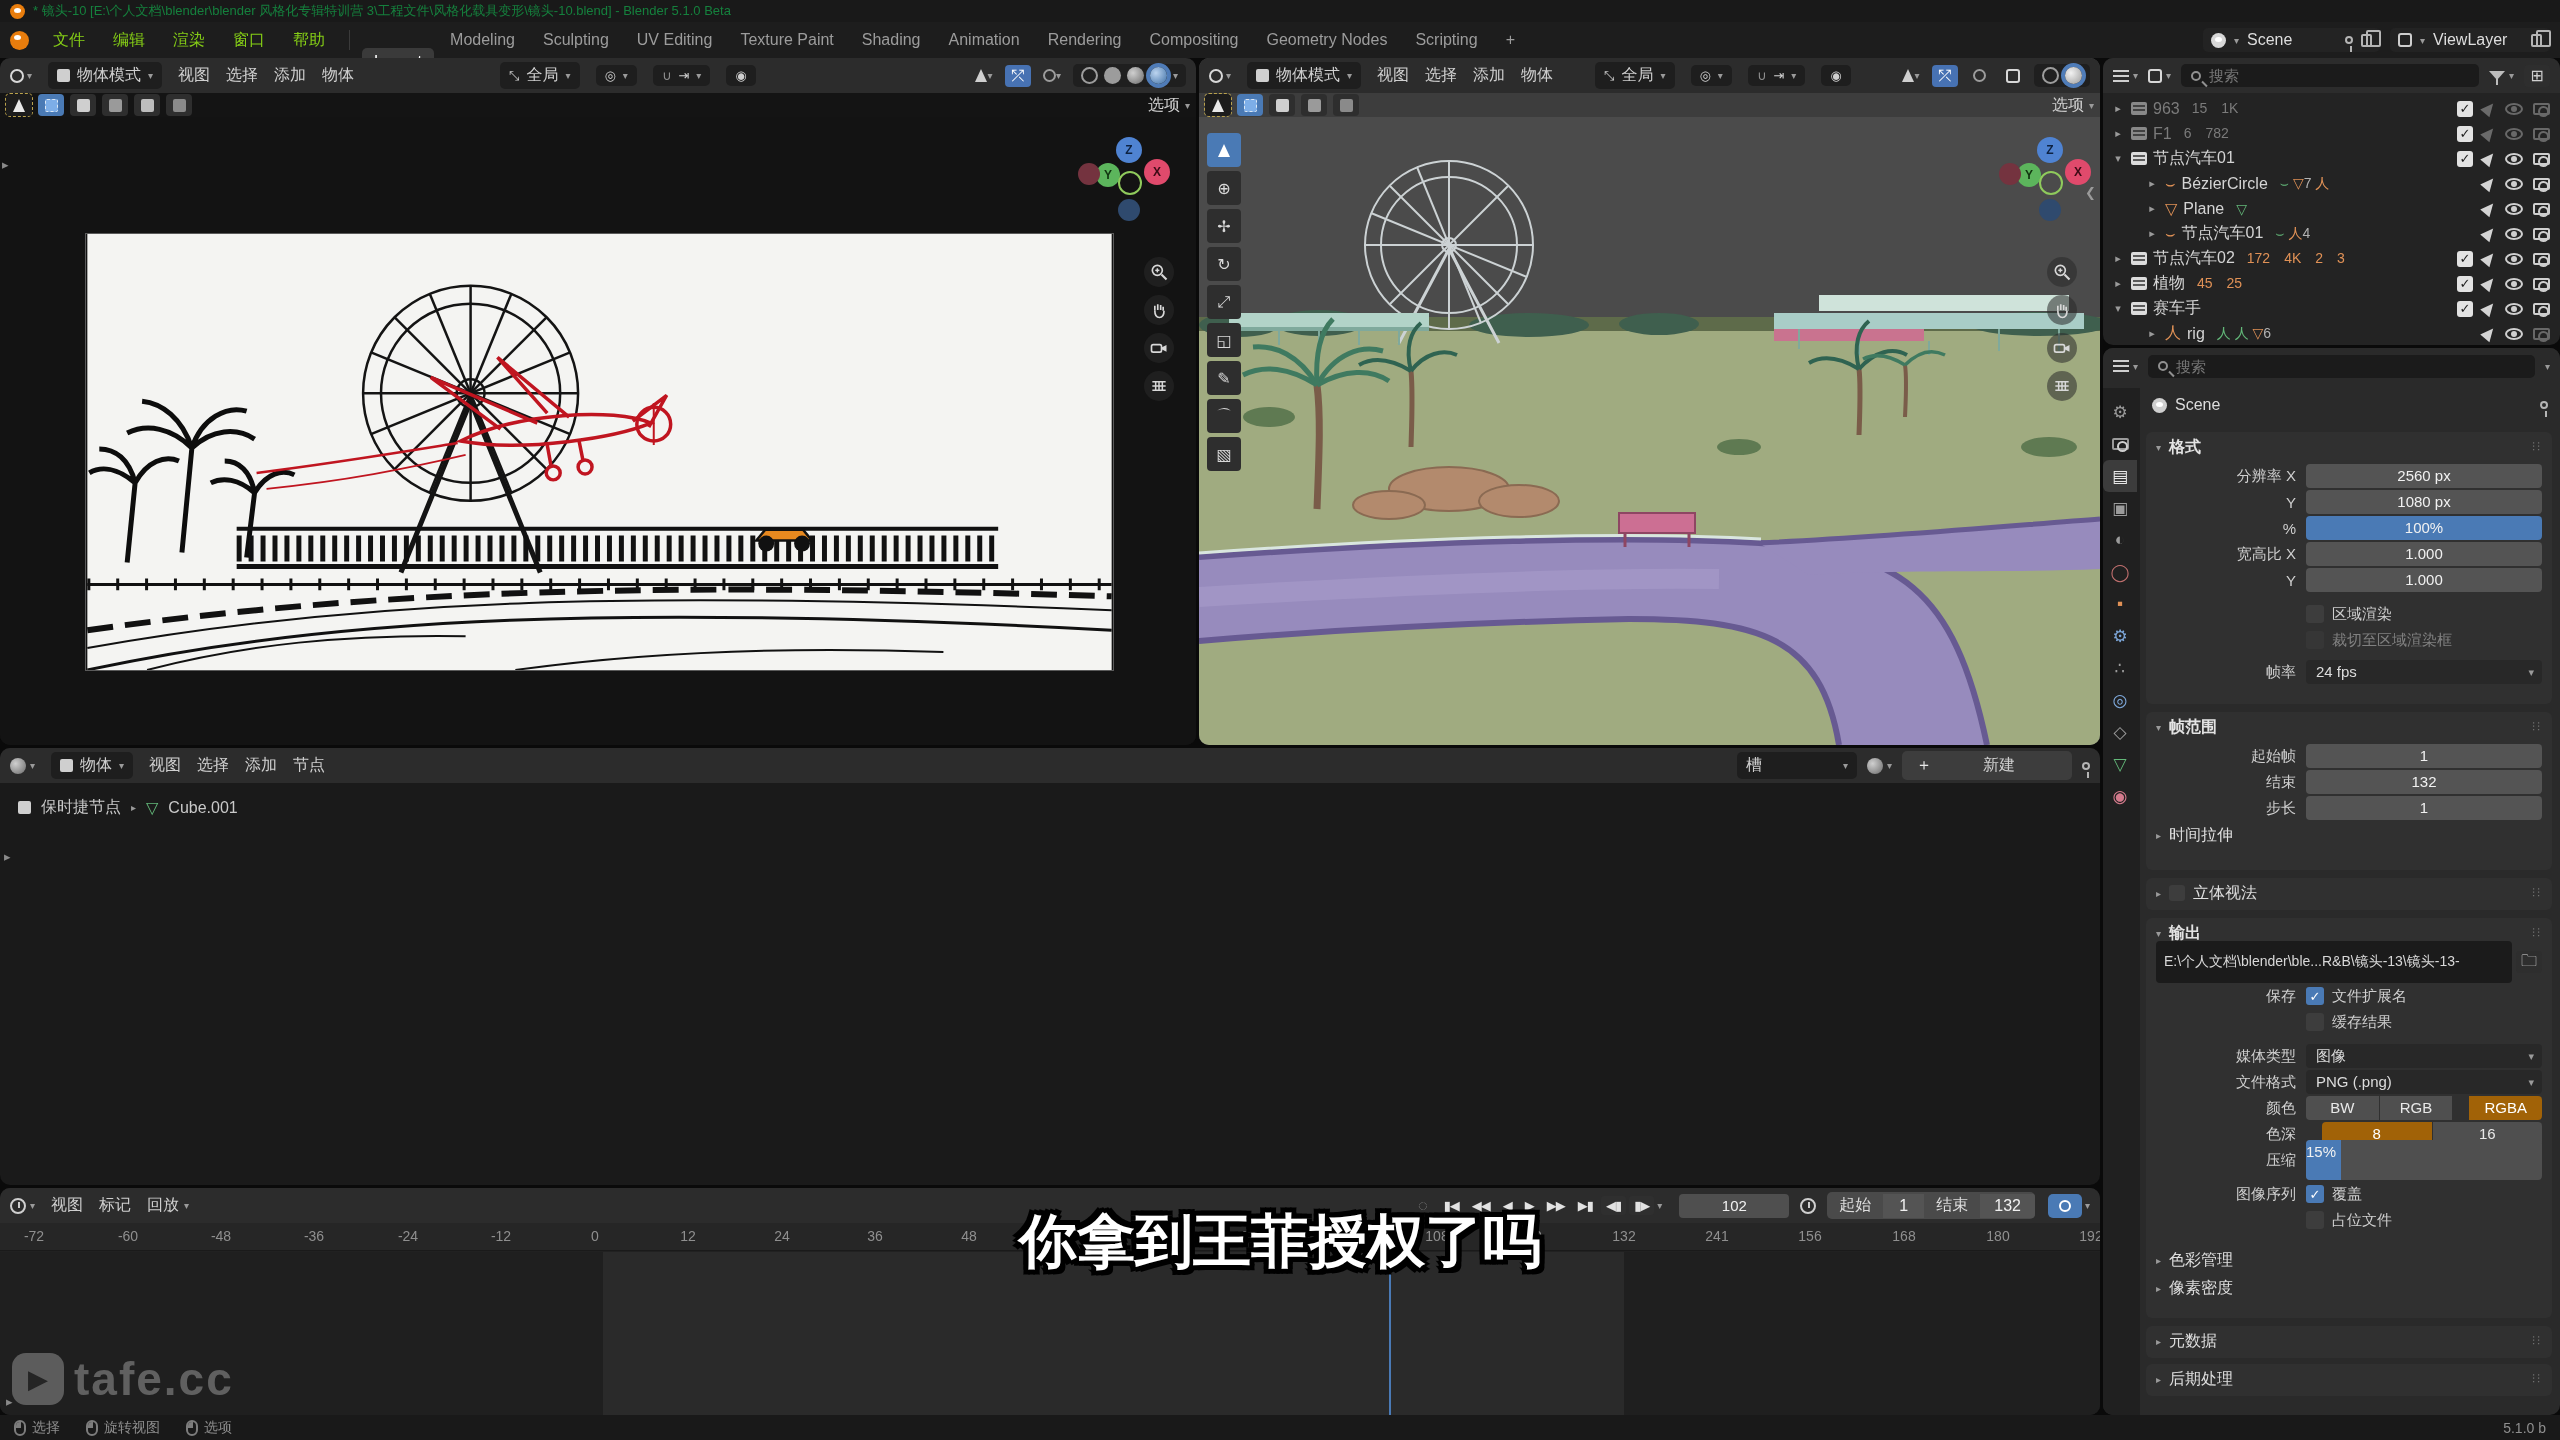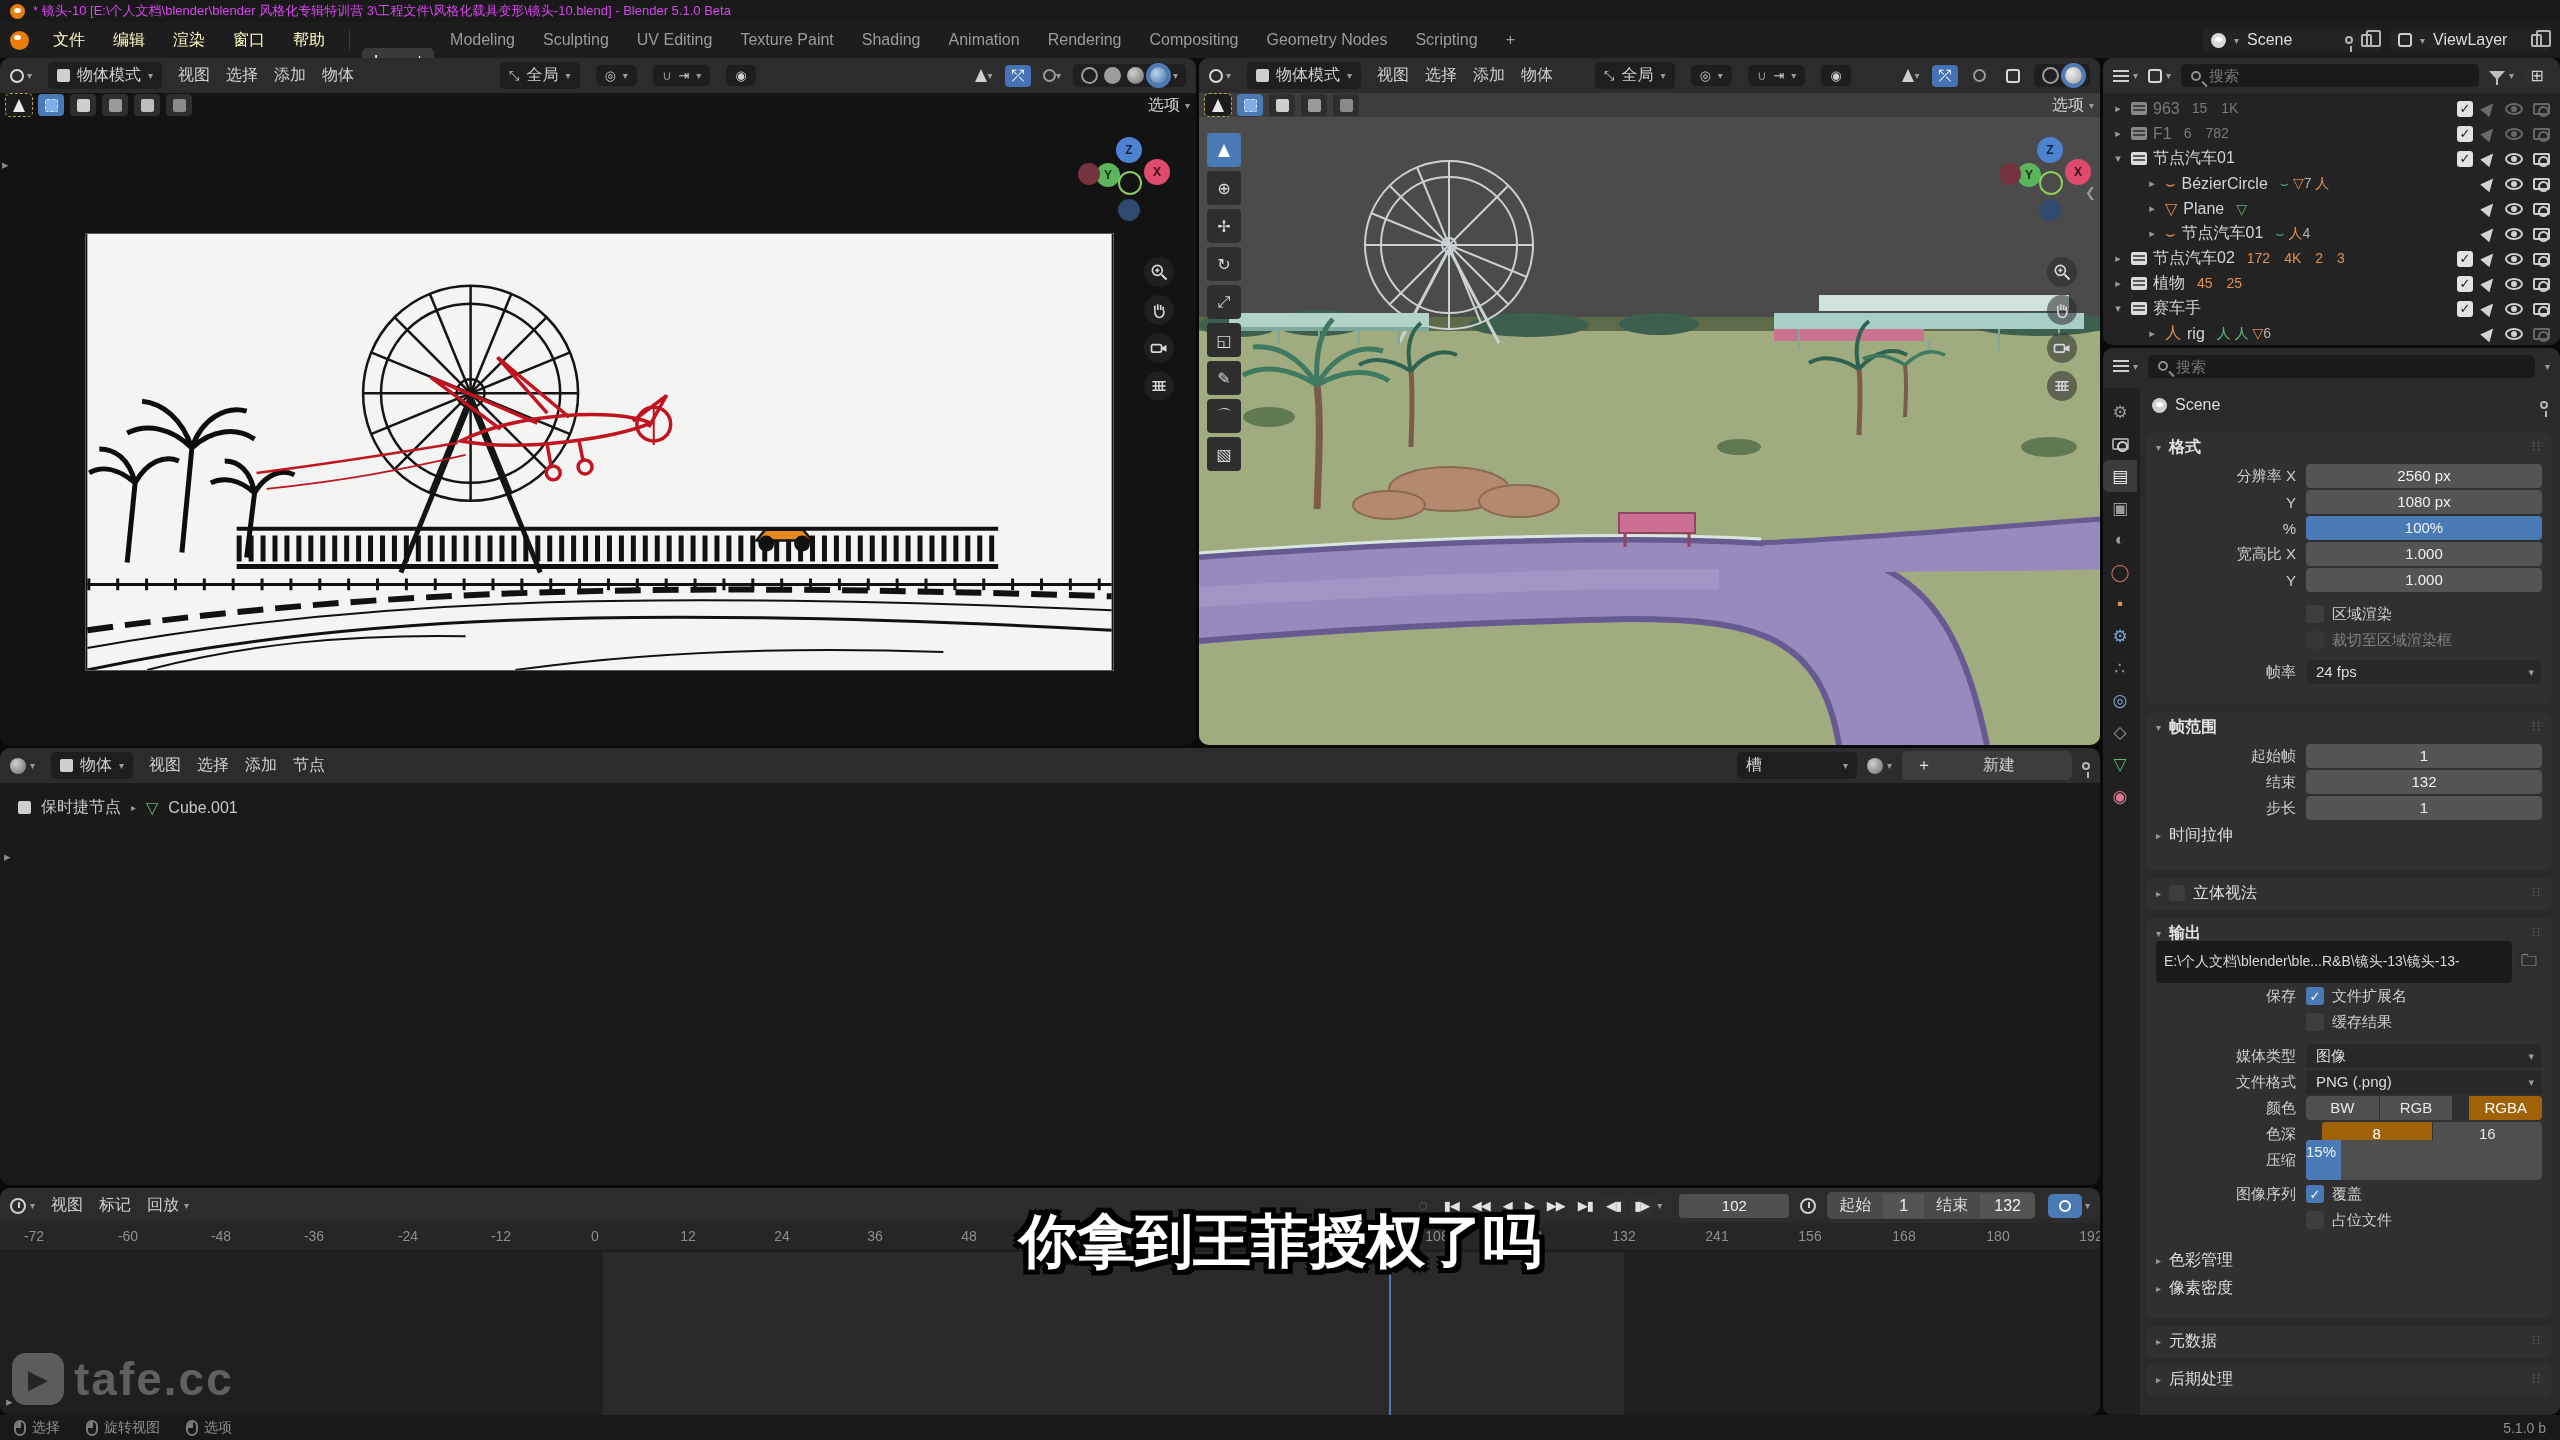--- a/index.html
+++ b/index.html
@@ -19,23 +19,23 @@
 .ball.on{box-shadow:0 0 0 4px #4f7cb8;}
 .ball.mat{background:radial-gradient(circle at 35% 35%,#cfcfcf,#6a6a6a);}
 .iconbtn{width:26px;height:22px;border-radius:4px;display:flex;align-items:center;justify-content:center;color:#c8c8c8;background:transparent;}
 .iconbtn.on{background:#4772b3;color:#fff;}
 .toolbtn{width:26px;height:22px;border-radius:4px;background:#2e2e2e;display:flex;align-items:center;justify-content:center;}
 .toolbtn.sel{background:#4a7ab5;}
 .toolbtn.dash{background:#1c1c1c;outline:1px dashed #b9a14c;}
 .msq{width:13px;height:13px;background:#cfcfcf;border-radius:2px;}
 .msq.b{background:#7daee8;border:1px dashed #dce8f5;}
 
-#titlebar{left:0;top:0;width:2560px;height:22px;background:#191919;display:flex;align-items:center;gap:8px;padding:0 10px;font-size:13px;color:#d946ef;}
+#titlebar{left:0;top:0;width:2560px;height:22px;background:#191919;display:flex;align-items:center;gap:8px;padding:0 10px;font-size:13px;color:#15803d;}
 #menubar{left:0;top:22px;width:2560px;height:36px;background:#1d1d1d;display:flex;align-items:center;padding:0 10px;gap:4px;}
-.tb-menu{padding:4px 12px;color:#fef9c3;border-radius:4px;}
+.tb-menu{padding:4px 12px;color:#84cc16;border-radius:4px;}
 .ws{padding:5px 12px;color:#9c9c9c;border-radius:5px 5px 0 0;font-size:16px;}
 .ws.on{background:#3a3a3a;color:#fff;margin-top:44px;}
 .blogo{width:15px;height:15px;border-radius:50%;background:#e87d0d;position:relative;display:inline-block;}
 .blogo::after{content:"";position:absolute;left:4px;top:4px;width:7px;height:5px;border-radius:50%;background:#fff;}
 .topwidget{display:flex;align-items:center;gap:8px;background:#232323;border-radius:5px;padding:3px 8px;color:#dedede;}
 
 .mag{width:10px;height:10px;border:2px solid #909090;border-radius:50%;position:relative;display:inline-block;}
 .mag::after{content:"";position:absolute;width:7px;height:2px;background:#909090;left:8px;top:10px;transform:rotate(45deg);}
 .eye{width:18px;height:12px;border:2px solid #cfcfcf;border-radius:50%;position:relative;display:inline-block;}
 .eye::after{content:"";position:absolute;left:4px;top:1px;width:6px;height:6px;background:#cfcfcf;border-radius:50%;}

